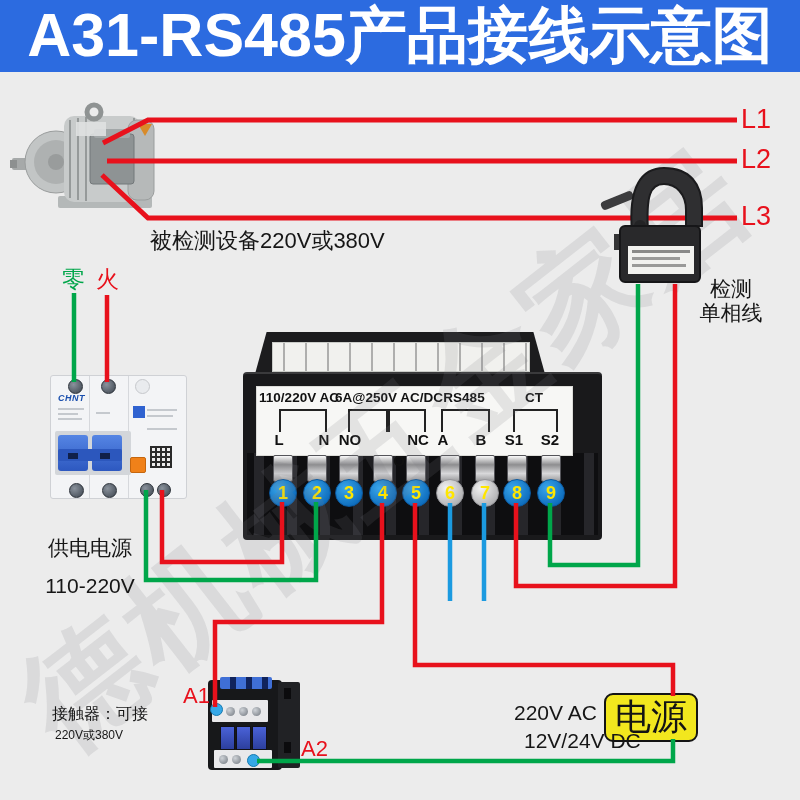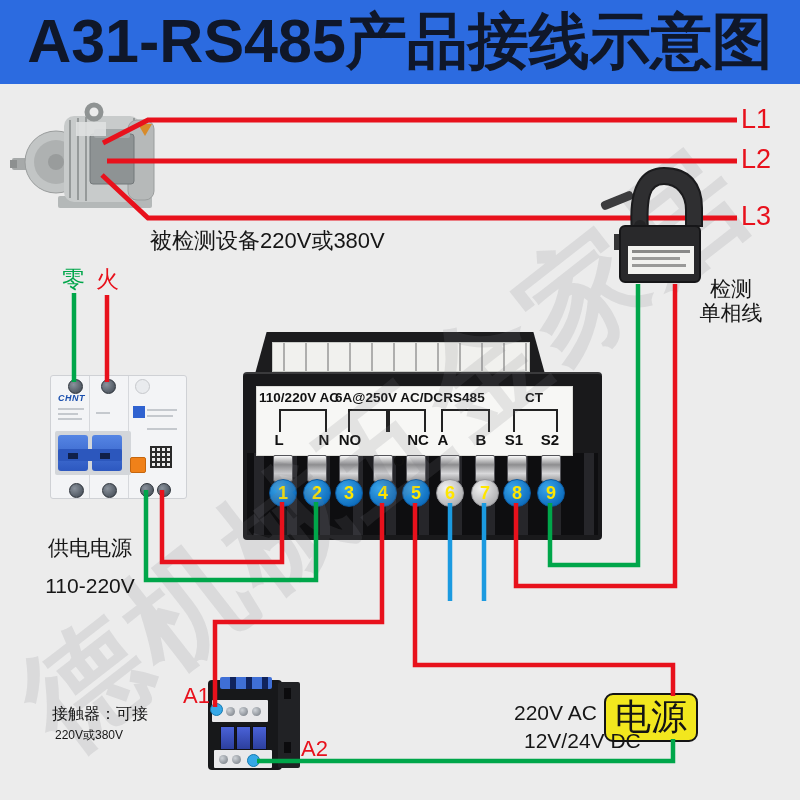--- a/index.html
+++ b/index.html
@@ -1,20 +1,20 @@
 <!DOCTYPE html>
 <html><head>
 <meta charset="utf-8">
 <style>
   html,body{margin:0;padding:0;background:#dcdcdc;}
   .cv{position:relative;width:800px;height:800px;background:#ececec;overflow:hidden;
       font-family:"Liberation Sans","DejaVu Sans",sans-serif;}
   .abs{position:absolute;}
   
-  .hdr{left:0;top:0;width:800px;height:84px;background:#2c6be0;color:#0f172a;display:flex;
+  .hdr{left:0;top:0;width:800px;height:72px;background:#2c6be0;color:#ffffff;display:flex;
        align-items:center;justify-content:center;font-size:61px;font-weight:bold;z-index:1;}
   
   .wm{left:40px;top:640px;transform:rotate(-38deg);transform-origin:0 50%;
       font-size:120px;font-weight:bold;letter-spacing:6px;color:rgba(125,125,130,0.16);
       white-space:nowrap;z-index:4;pointer-events:none;}
   
   .lbl{color:#161616;font-size:21px;white-space:nowrap;z-index:7;}
   .ctr{text-align:center;}
   .red{color:#e8111c;}
   .grn{color:#00a64a;}

